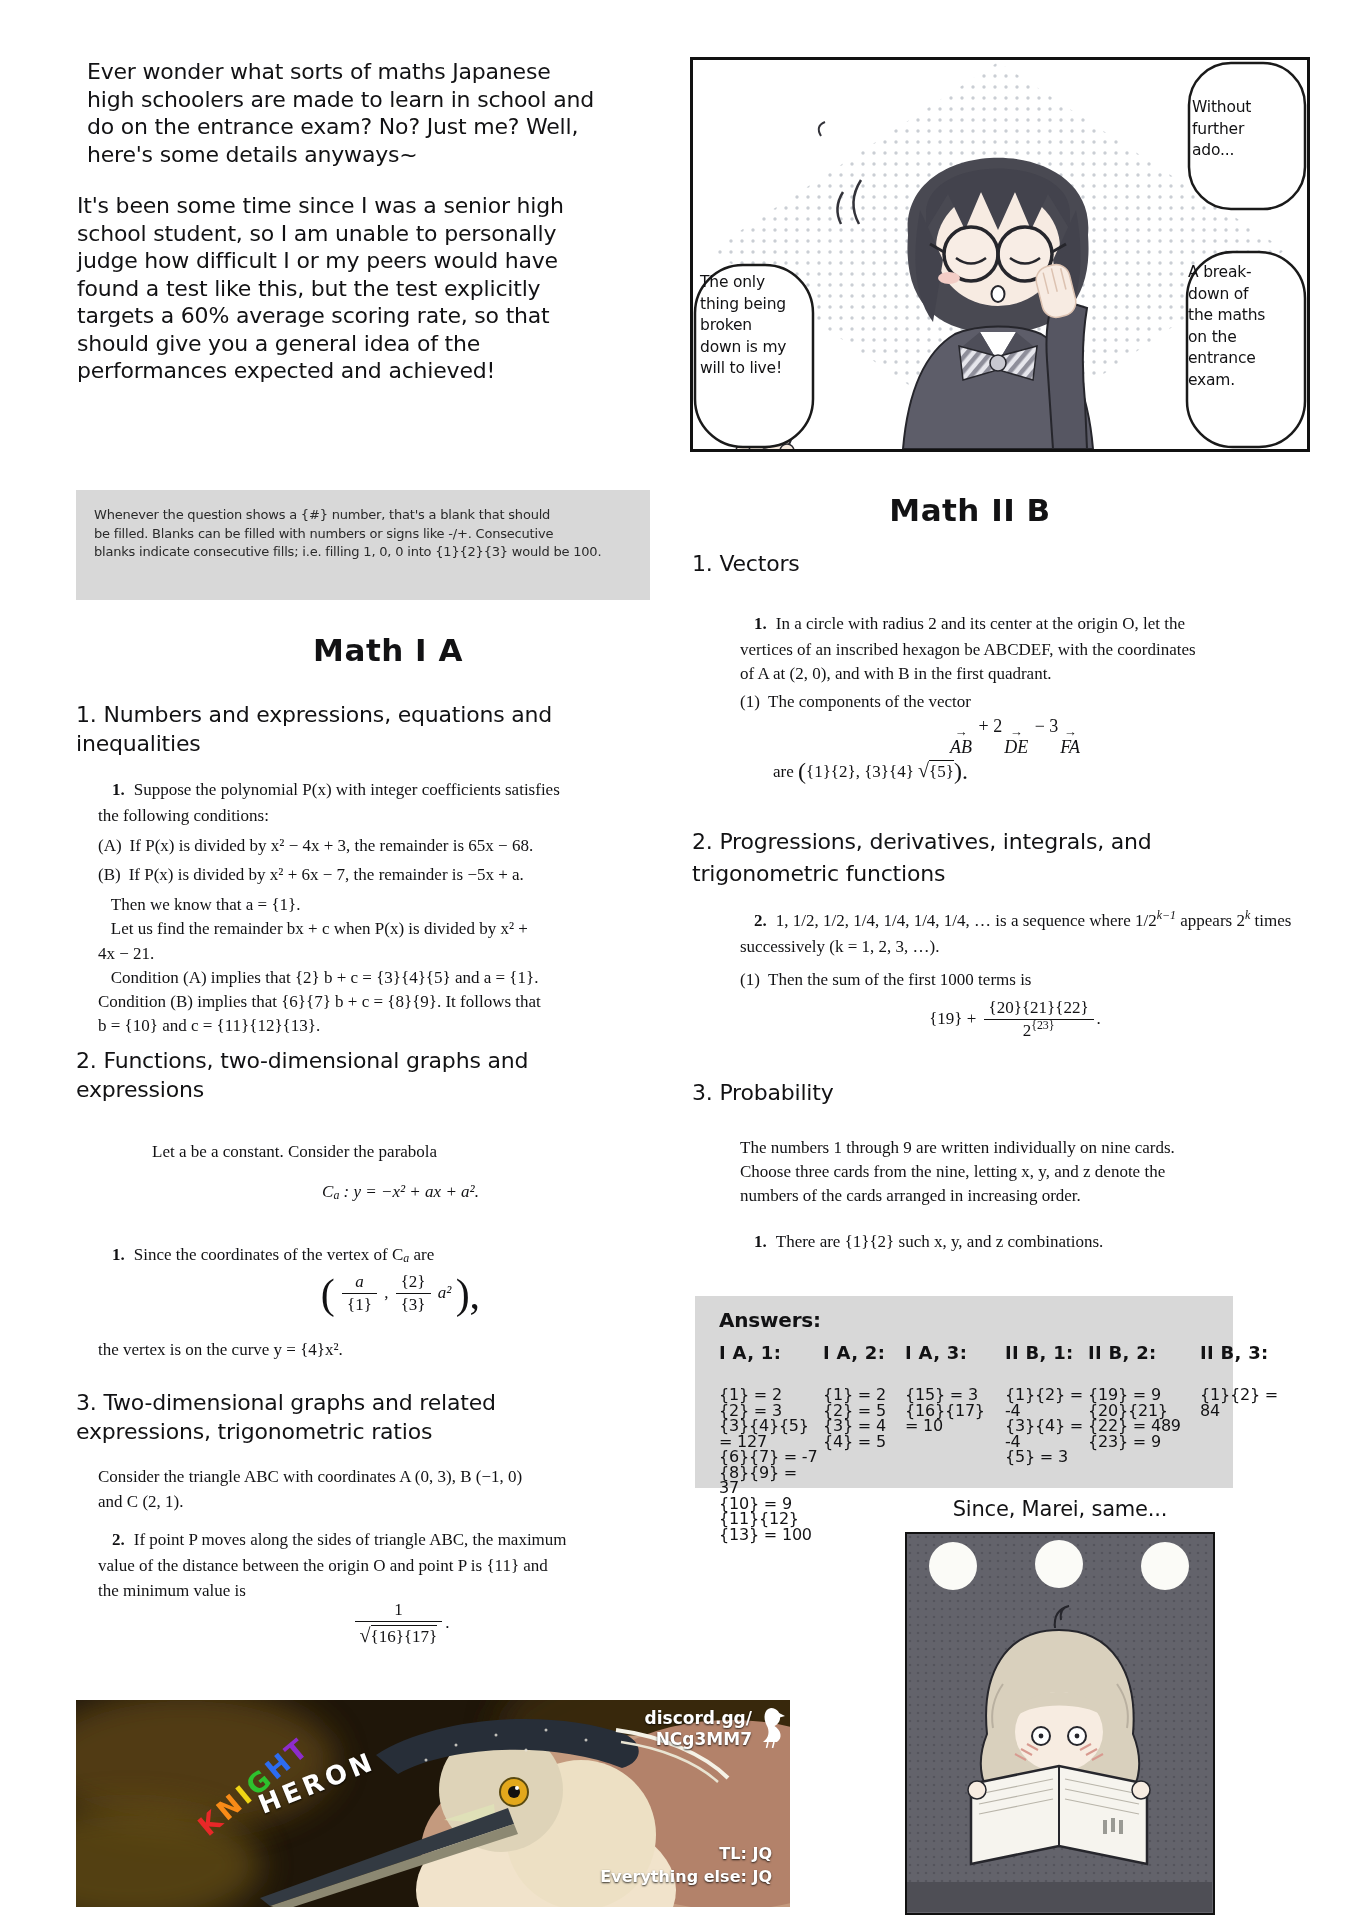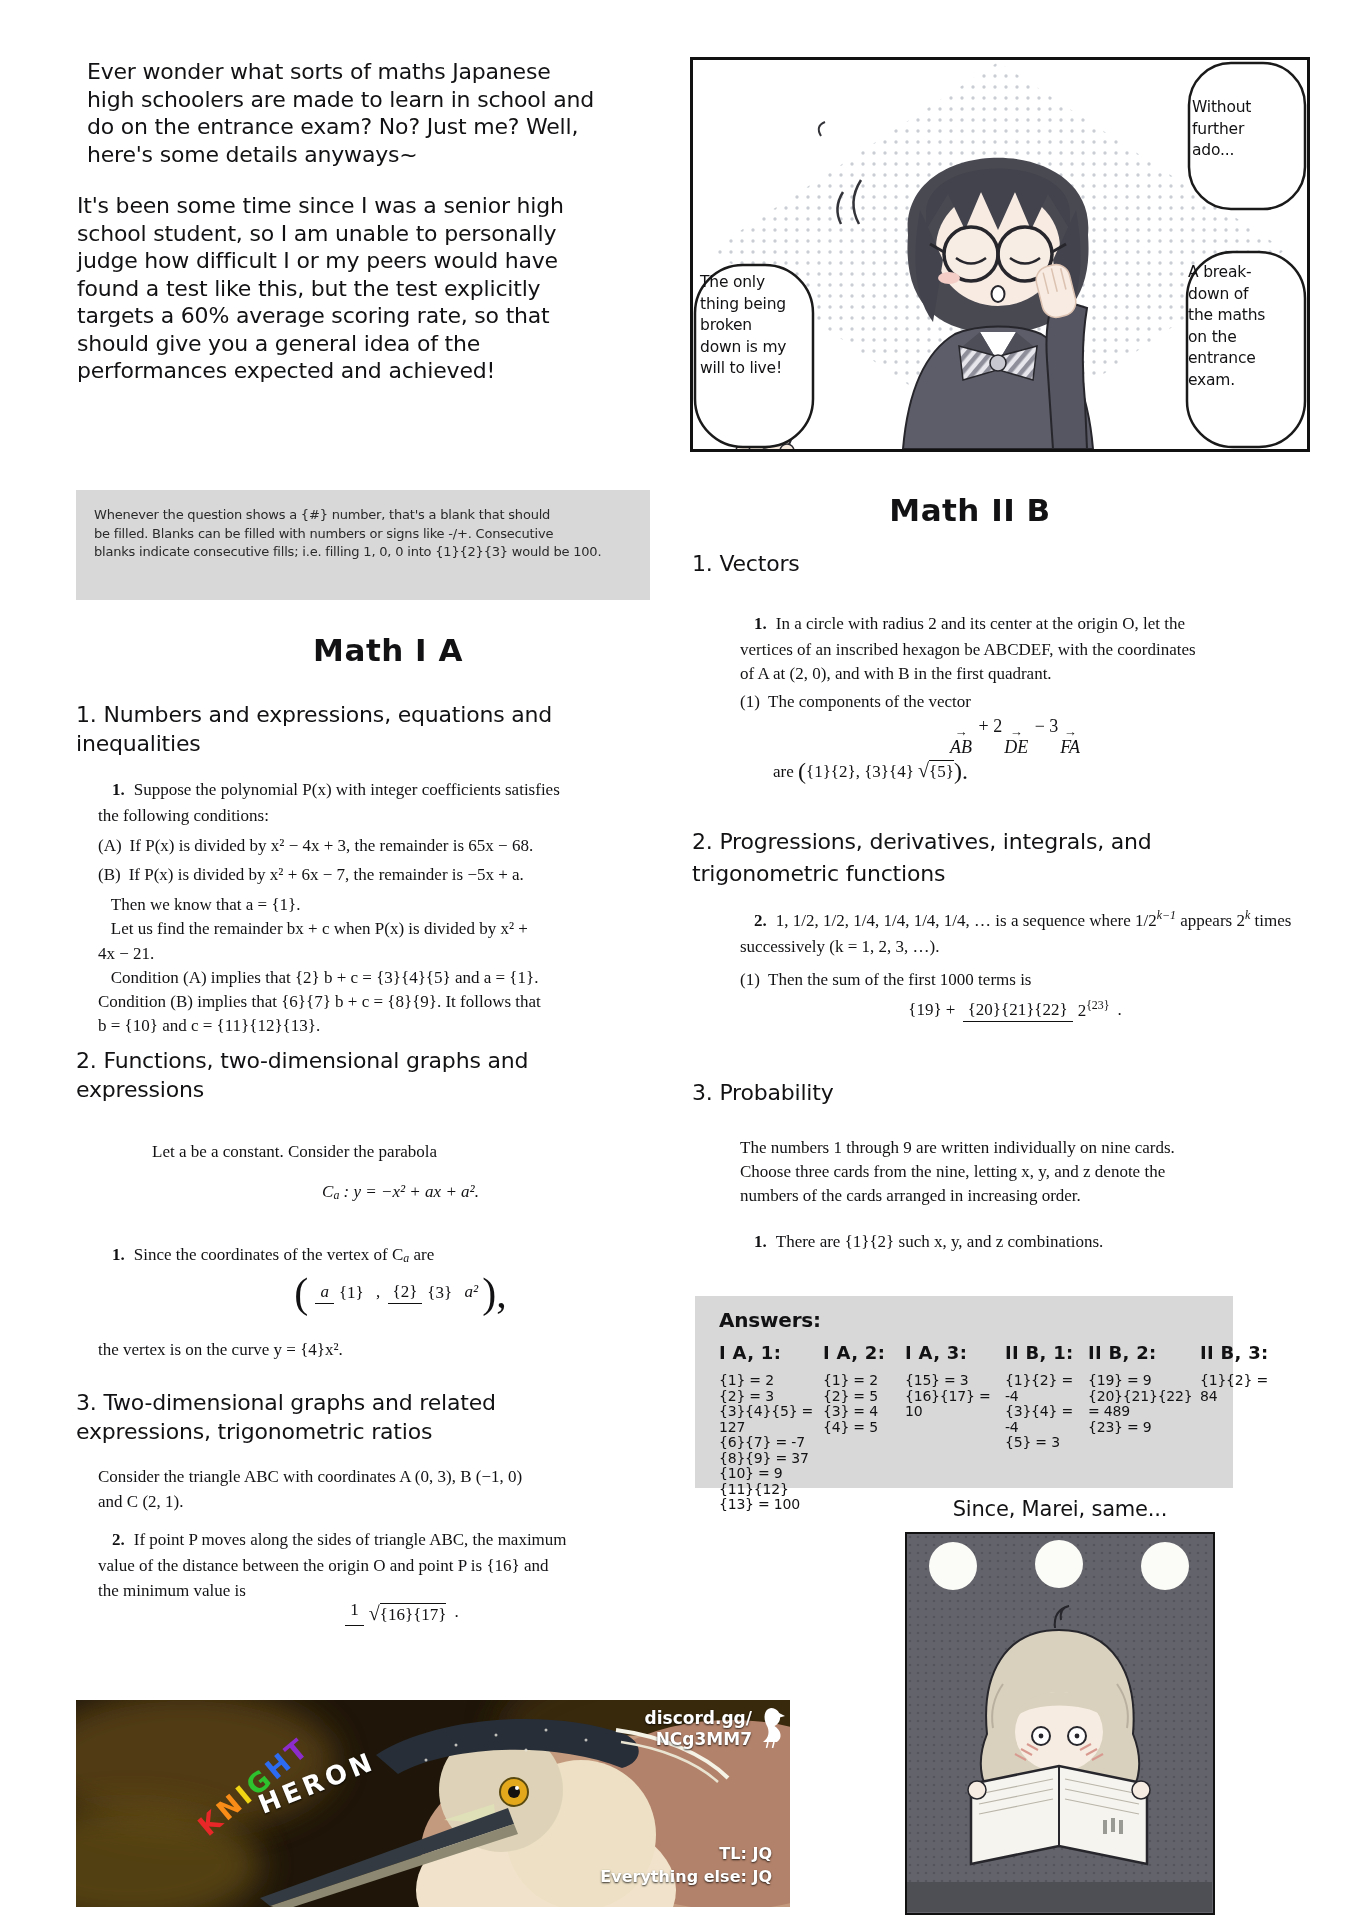--- a/index.html
+++ b/index.html
@@ -11,33 +11,33 @@
   .serif{font-family:"Liberation Serif",serif;font-size:17px;line-height:24px}
   .pre{white-space:pre-wrap}
   .ctr{text-align:center}
   .it{font-style:italic}
   .bigtitle{font-weight:bold;font-size:31px;letter-spacing:0.5px}
   .sechead{font-size:22px;line-height:29px;white-space:pre-line}
   .bnum{font-weight:bold;padding-left:14px;padding-right:9px}
   .tag{padding-right:8px}
   .sup{vertical-align:super;font-size:0.7em;line-height:0}
   .sb{font-size:0.7em;vertical-align:-0.2em}
-  .frac{display:inline-flex;flex-direction:row;vertical-align:middle;text-align:center;margin:0 3px;line-height:1.2}
+  .frac{display:inline-flex;flex-direction:column;vertical-align:middle;text-align:center;margin:0 3px;line-height:1.2}
   .fnum{border-bottom:1.5px solid #111;padding:0 5px 1px}
   .fden{padding:1px 5px 0}
   .sqrt{font-size:1.18em}
   .radd{border-top:1.5px solid #111;padding-top:1px}
   .bigp{font-size:42px;line-height:1;vertical-align:middle;font-weight:400}
   .medp{font-size:24px;vertical-align:-2px}
   .vec{display:inline-flex;flex-direction:column;align-items:center;line-height:1;vertical-align:-4px;margin:0 2px}
   .vec .ar{font-size:13px;height:11px;line-height:9px}
   .graybox{background:#d8d8d8}
   .btxt{position:absolute;text-align:left;font-size:15.5px;line-height:21.5px;white-space:pre-line}
   .anshead{font-weight:bold;font-size:18px;letter-spacing:0.3px}
-  .ansline{font-size:14px;line-height:15.5px;white-space:pre-line;margin-top:10px;letter-spacing:-0.2px}
+  .ansline{font-size:16px;line-height:15.5px;white-space:pre-line;margin-top:24px;letter-spacing:-0.2px}
   .wshadow{color:#fff;text-shadow:0 1px 2px rgba(0,0,0,0.8)}
   .panel{border:3px solid #111;background:#fff}
 </style>
 </head>
 <body>
 
 <div class="abs hand pre" style="left:87px;top:58px;width:575px;font-size:22px;line-height:27.5px">Ever wonder what sorts of maths Japanese
 high schoolers are made to learn in school and
 do on the entrance exam? No? Just me? Well,
 here's some details anyways~</div>
@@ -183,21 +183,21 @@
 </div>
 <div class="abs serif" style="left:98px;top:1338px;width:560px">the vertex is on the curve y = {4}x².</div>
 
 <div class="abs hand sechead" style="left:76px;top:1388px;width:580px">3. Two-dimensional graphs and related
 expressions, trigonometric ratios</div>
 <div class="abs serif pre" style="left:98px;top:1464px;width:560px;line-height:25px">Consider the triangle ABC with coordinates A (0, 3), B (−1, 0)
 and C (2, 1).</div>
 <div class="abs serif" style="left:98px;top:1528px;width:560px">
   <span class="bnum">2.</span><span>If point P moves along the sides of triangle ABC, the maximum</span>
 </div>
-<div class="abs serif pre" style="left:98px;top:1553px;width:560px;line-height:25px">value of the distance between the origin O and point P is {16} and
+<div class="abs serif pre" style="left:98px;top:1553px;width:560px;line-height:25px">value of the distance between the origin O and point P is {11} and
 the minimum value is</div>
 <div class="abs serif ctr" style="left:98px;top:1600px;width:545px;padding-left:60px">
   <span class="frac">
       <span class="fnum">1</span>
       <span class="fden"><span class="sqrt">√</span><span class="radd">{16}{17}</span></span>
     </span><span>.</span>
 </div>
 
 <div class="abs hand bigtitle ctr" style="left:690px;top:492px;width:560px">Math II B</div>
 <div class="abs hand sechead" style="left:692px;top:549px;width:560px">1. Vectors</div>

